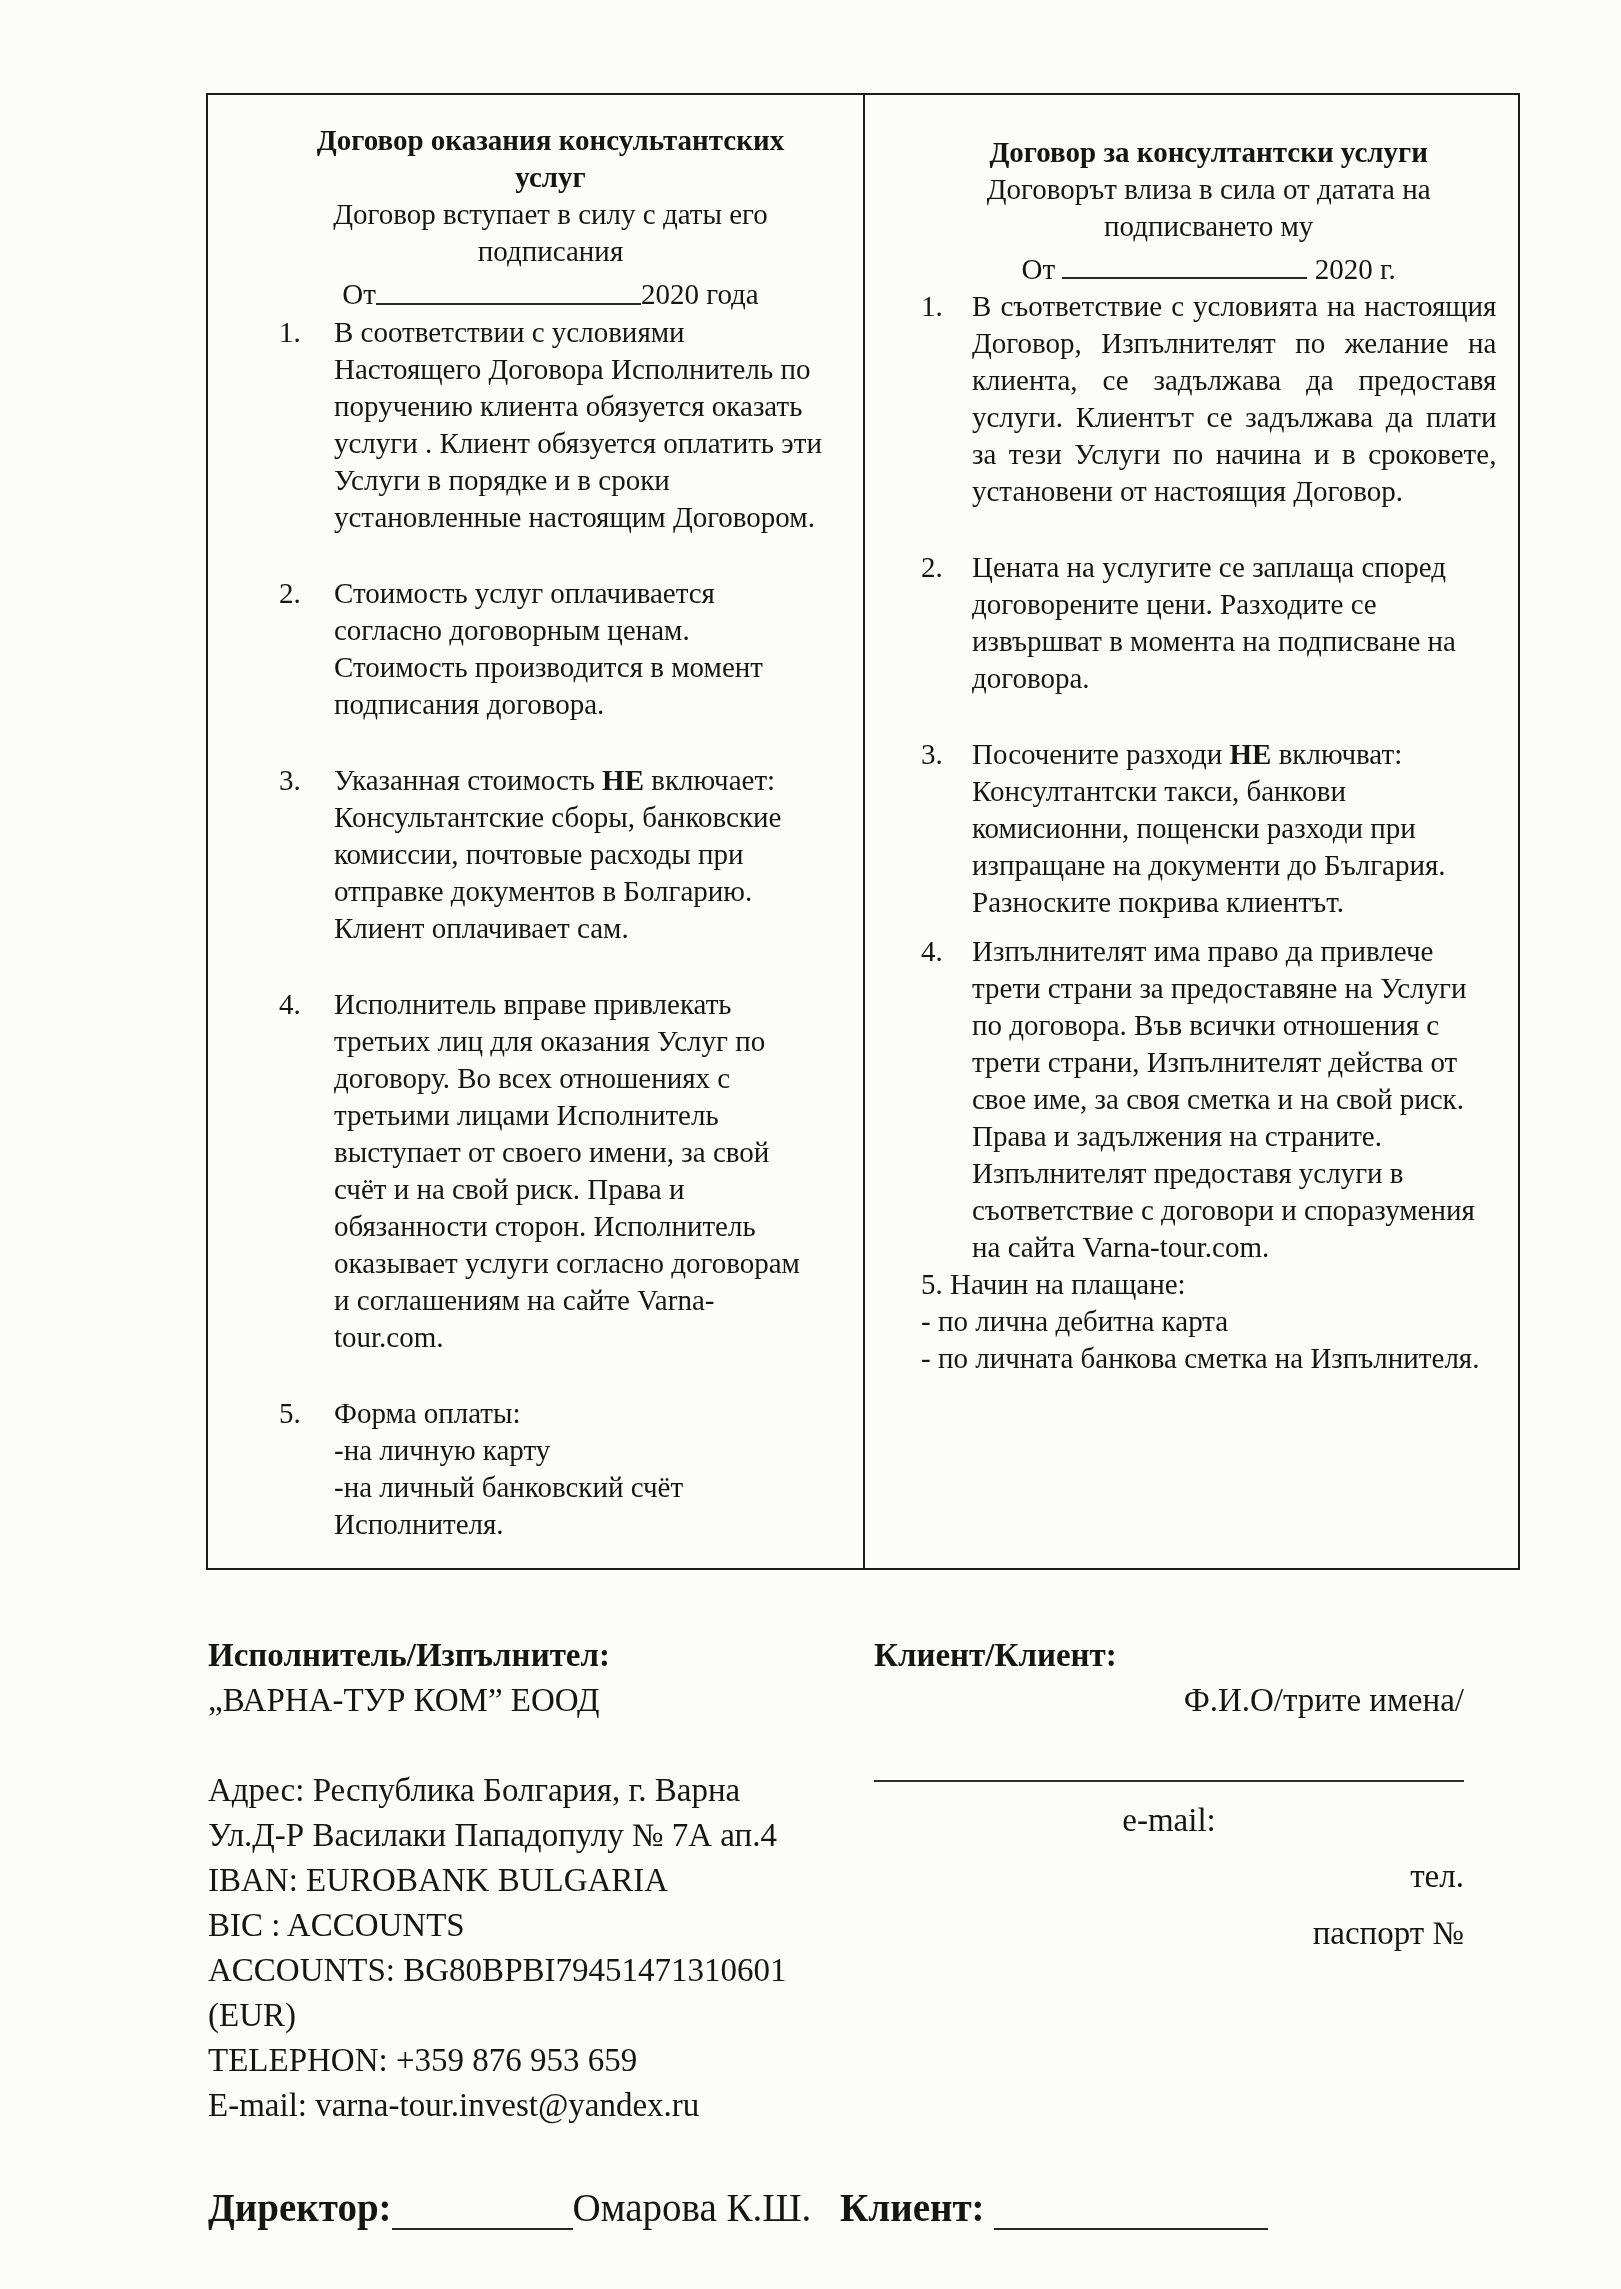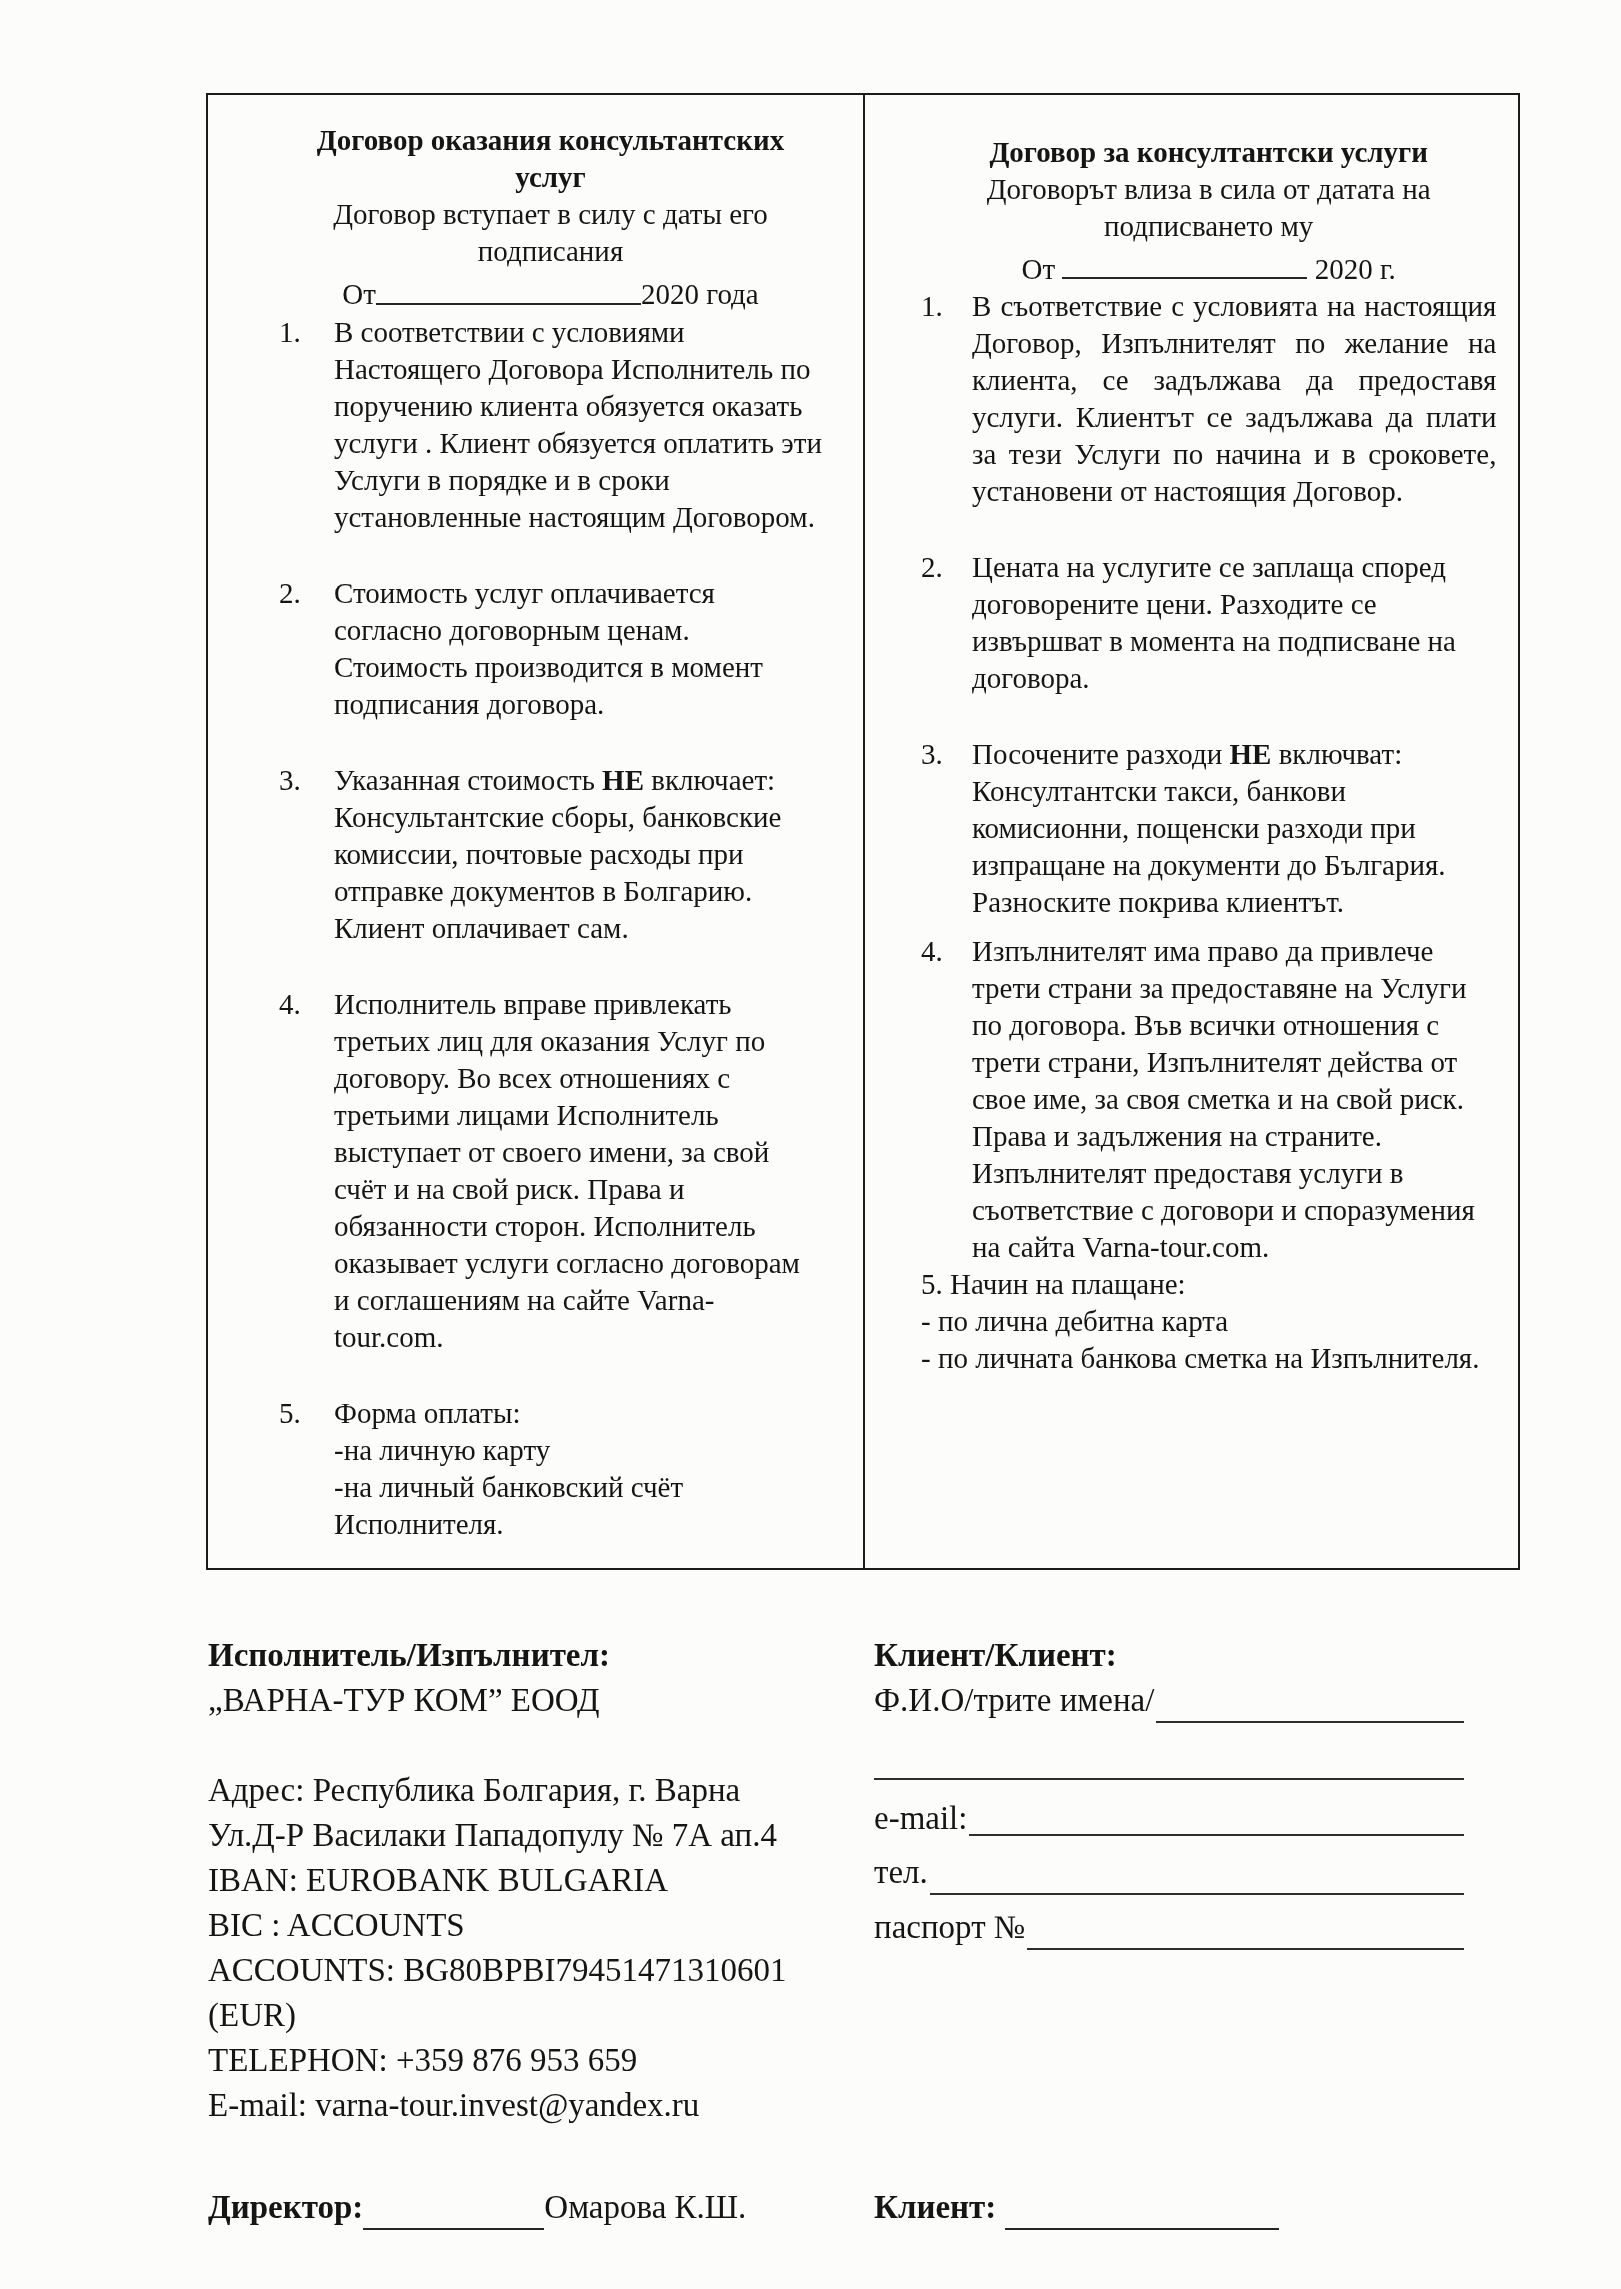--- a/index.html
+++ b/index.html
@@ -48,32 +48,32 @@
   
   .footer{
     display:flex;justify-content:space-between;
     padding:63px 157px 0 208px;
     font-size:33px;line-height:45px;
   }
   .exec-block{width:632px;}
   .client-block{width:590px;}
   .blk-label{font-weight:bold;}
   .exec-lines{margin-top:45px;}
-  .fill-row{display:flex;align-items:flex-end;}
+  .fill-row{display:flex;align-items:flex-end;flex-direction:column;}
   .fill-row .fill{flex:1;border-bottom:2px solid #2e2e2e;height:1.05em;margin-left:2px;}
   .fio-row{margin-top:0;}
   .lone-line{margin-top:31px;border-bottom:2px solid #2e2e2e;height:23.5px;}
   .email-row{margin-top:15.7px;align-items:center;}
   .tel-row{margin-top:9.8px;}
   .pass-row{margin-top:9.8px;}
   
   .sig-row{
-    display:flex;justify-content:space-between;
+    display:flex;
     padding:57px 157px 0 208px;
-    font-size:33px;line-height:45px;gap:28px;
+    font-size:39px;line-height:45px;
   }
   .sig-left{width:632px;display:flex;align-items:flex-end;}
   .sig-right{width:590px;display:flex;align-items:flex-end;}
 </style>
 </head>
 <body>
 
 <div class="page">
 
   <div class="contract-box">

